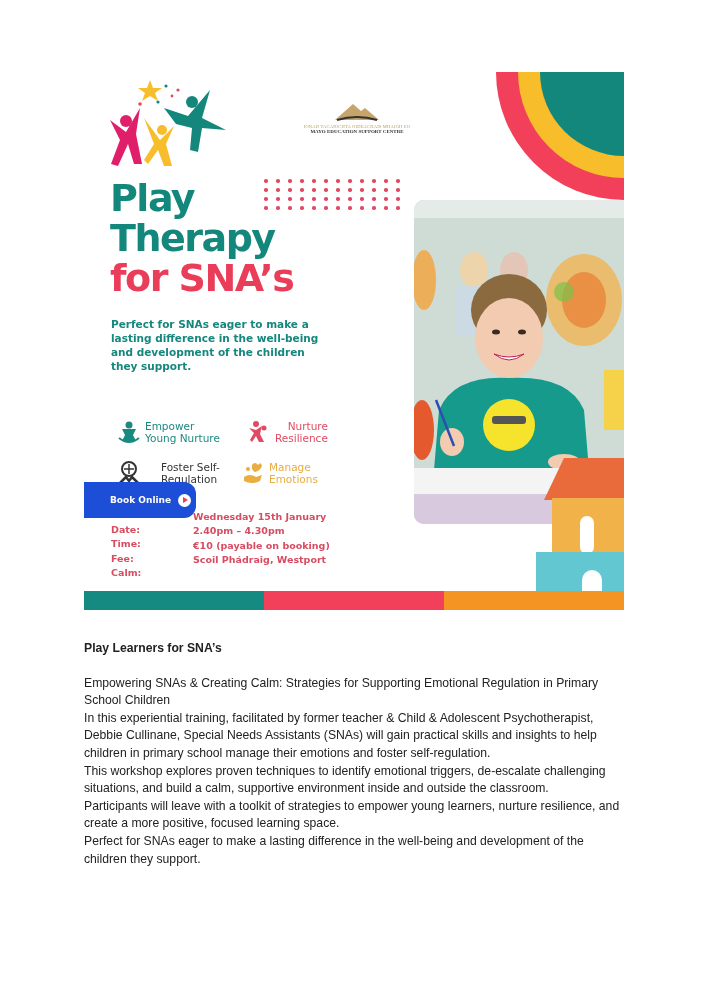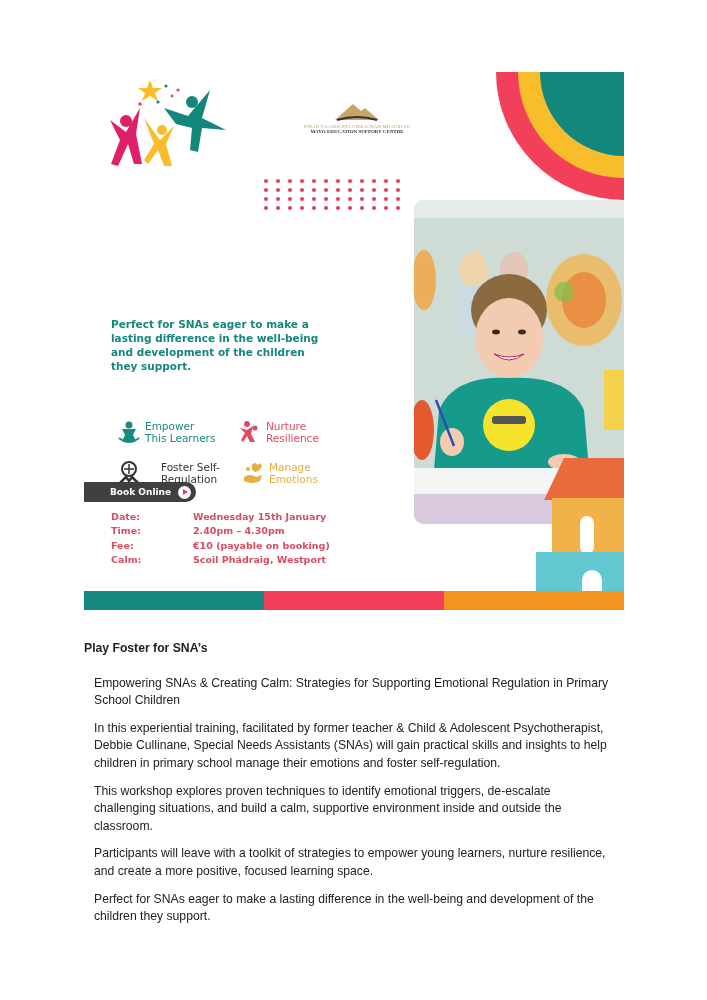--- a/index.html
+++ b/index.html
@@ -13,38 +13,38 @@
   .arcs { position:absolute; right:0; top:0; width:128px; height:128px; }
   .dots { position:absolute; left:180px; top:107px; display:grid; grid-template-columns:repeat(12, 12px); grid-template-rows:repeat(4, 9px); }
   .dots span { width:3.5px; height:3.5px; border-radius:50%; background:#e14a63; display:block; }
   .title { position:absolute; left:26px; top:106px; font-family:"DejaVu Sans", sans-serif; font-weight:bold; letter-spacing:-1.5px; line-height:40px; font-size:38px; }
   .title .t1, .title .t2 { color:#14877d; display:block; }
   .title .t3 { color:#ea3d5a; display:block; }
   .tagline { position:absolute; left:27px; top:245px; width:215px; font-family:"DejaVu Sans", sans-serif; font-weight:bold; font-size:10.5px; line-height:14px; color:#15877d; }
   .feature { position:absolute; display:flex; align-items:center; font-family:"DejaVu Sans", sans-serif; font-size:10.5px; line-height:12px;margin-top:24px; }
   .feature .ic { width:22px; height:24px; margin-right:5px; flex:0 0 22px; }
   .f1 { left:34px; top:324px; color:#1a8a80; }
-  .f2 { left:155px; top:324px; color:#e14a63; }
+  .f2 { left:164px; top:324px; color:#e14a63;text-align:right; }
   .f3 { left:34px; top:365px; color:#333333;gap:16px; }
   .f4 { left:158px; top:365px; color:#e9ad40; }
-  .book-btn { position:absolute; left:0; top:410px; width:112px; height:20px; background:#404040; border-radius:0 12px 12px 0; color:#fff; font-family:"DejaVu Sans", sans-serif; font-weight:bold; font-size:9px; display:flex; align-items:center; padding-left:26px; box-sizing:border-box; }
+  .book-btn { position:absolute; left:0; top:410px; width:112px; height:36px; background:#1d4ed8; border-radius:0 12px 12px 0; color:#fff; font-family:"DejaVu Sans", sans-serif; font-weight:bold; font-size:9px; display:flex; align-items:center; padding-left:26px; box-sizing:border-box; }
   .book-btn .play { width:13px; height:13px; border-radius:50%; background:#fff; margin-left:7px; position:relative; }
   .book-btn .play:after { content:""; position:absolute; left:5px; top:3px; border-left:5px solid #ea3d5a; border-top:3.5px solid transparent; border-bottom:3.5px solid transparent; }
   .details { position:absolute; left:27px; top:438px; font-family:"DejaVu Sans", sans-serif; font-weight:bold; font-size:9.5px; color:#d84c62; }
   .details .row { display:flex; height:14.3px; line-height:14.3px; }
-  .details .k { width:82px; }
+  .details .k { width:82px;margin-top:13px; }
   .photo { position:absolute; left:330px; top:128px; width:210px; height:324px; border-radius:10px 0 0 10px; overflow:hidden; background:#cdd9d4; }
   .block-house { position:absolute; left:452px; top:386px; width:88px; height:152px; }
   .bar { position:absolute; left:0; top:519px; height:19px; }
   .bar.teal { width:180px; background:#158a80; left:0; }
   .bar.pink { width:180px; background:#f2405a; left:180px; }
   .bar.orange { width:180px; background:#f39423; left:360px; }
   .text { position:absolute; left:84px; top:640px; width:540px; font-family:"Liberation Sans", sans-serif; font-size:12.2px; line-height:17.6px; color:#222; }
   .text h2 { font-size:12.2px; font-weight:bold; margin:0 0 17px 0; line-height:17.6px; }
-  .text p { margin:10px; }
+  .text p { margin:0; }
 </style>
 </head>
 <body>
 
 <div class="poster">
 
   <svg class="logo-figures" viewBox="0 0 124 96">
     <polygon points="44,2 47,10 56,10 49,15 52,23 44,18 36,23 39,15 32,10 41,10" fill="#f8bd2b"></polygon>
     <circle cx="60" cy="8" r="1.6" fill="#14877d"></circle>
     <circle cx="72" cy="12" r="1.6" fill="#e14a63"></circle>
@@ -118,32 +118,37 @@
       <span></span>
       <span></span>
       <span></span>
       <span></span>
       <span></span>
       <span></span>
       <span></span>
       <span></span>
     </div>
 
+  <div class="title">
+    <span class="t1">Play</span>
+    <span class="t2">Therapy</span>
+    <span class="t3">for SNA’s</span>
+  </div>
 
   <div class="tagline">Perfect for SNAs eager to make a lasting difference in the well-being and development of the children they support.</div>
 
   <div class="feature f1">
     <svg class="ic" viewBox="0 0 22 24">
       <circle cx="11" cy="5" r="3.5" fill="#1a8a80"></circle>
       <path d="M4,9 L18,9 L15,15 L18,21 L4,21 L7,15 Z" fill="#1a8a80"></path>
       <path d="M1,18 Q11,26 21,18" stroke="#1a8a80" stroke-width="2" fill="none"></path>
     </svg>
     <div>
       <div>Empower</div>
-      <div>This Learners</div>
+      <div>Young Nurture</div>
     </div>
   </div>
 
   <div class="feature f2">
     <svg class="ic" viewBox="0 0 22 24">
       <circle cx="8" cy="4" r="3" fill="#e14a63"></circle>
       <circle cx="16" cy="8" r="2.5" fill="#e14a63"></circle>
       <path d="M1,8 L8,10 L14,6 L12,14 L16,22 L11,22 L8,16 L4,22 L2,20 L6,13 Z" fill="#e14a63"></path>
     </svg>
     <div>
@@ -234,19 +239,19 @@
     <rect x="0" y="94" width="88" height="58" fill="#62c7d0"></rect>
     <rect x="46" y="112" width="20" height="40" rx="10" fill="#ffffff"></rect>
   </svg>
 
   <div class="bar teal"></div>
   <div class="bar pink"></div>
   <div class="bar orange"></div>
 </div>
 
 <div class="text">
-  <h2>Play Foster for SNA’s</h2>
+  <h2>Play Learners for SNA’s</h2>
   <p>Empowering SNAs &amp; Creating Calm: Strategies for Supporting Emotional Regulation in Primary School Children</p>
   <p>In this experiential training, facilitated by former teacher &amp; Child &amp; Adolescent Psychotherapist, Debbie Cullinane, Special Needs Assistants (SNAs) will gain practical skills and insights to help children in primary school manage their emotions and foster self-regulation.</p>
   <p>This workshop explores proven techniques to identify emotional triggers, de-escalate challenging situations, and build a calm, supportive environment inside and outside the classroom.</p>
   <p>Participants will leave with a toolkit of strategies to empower young learners, nurture resilience, and create a more positive, focused learning space.</p>
   <p>Perfect for SNAs eager to make a lasting difference in the well-being and development of the children they support.</p>
 </div>
 
 </body></html>

